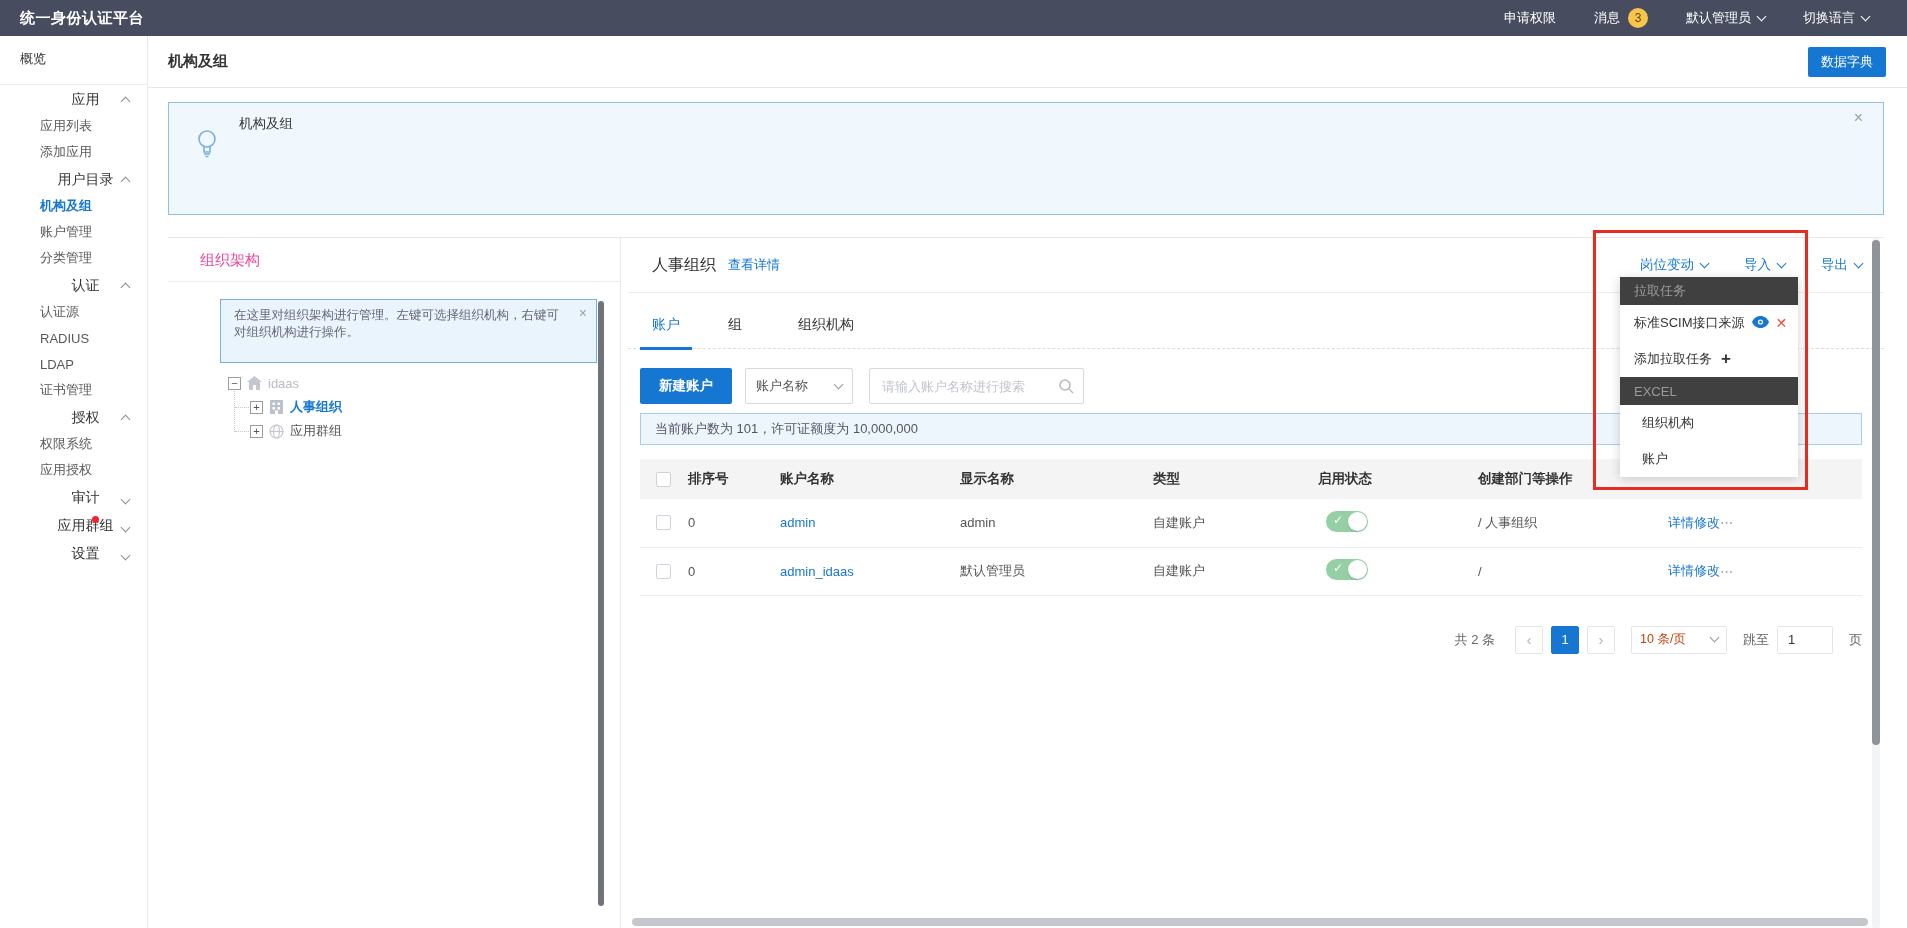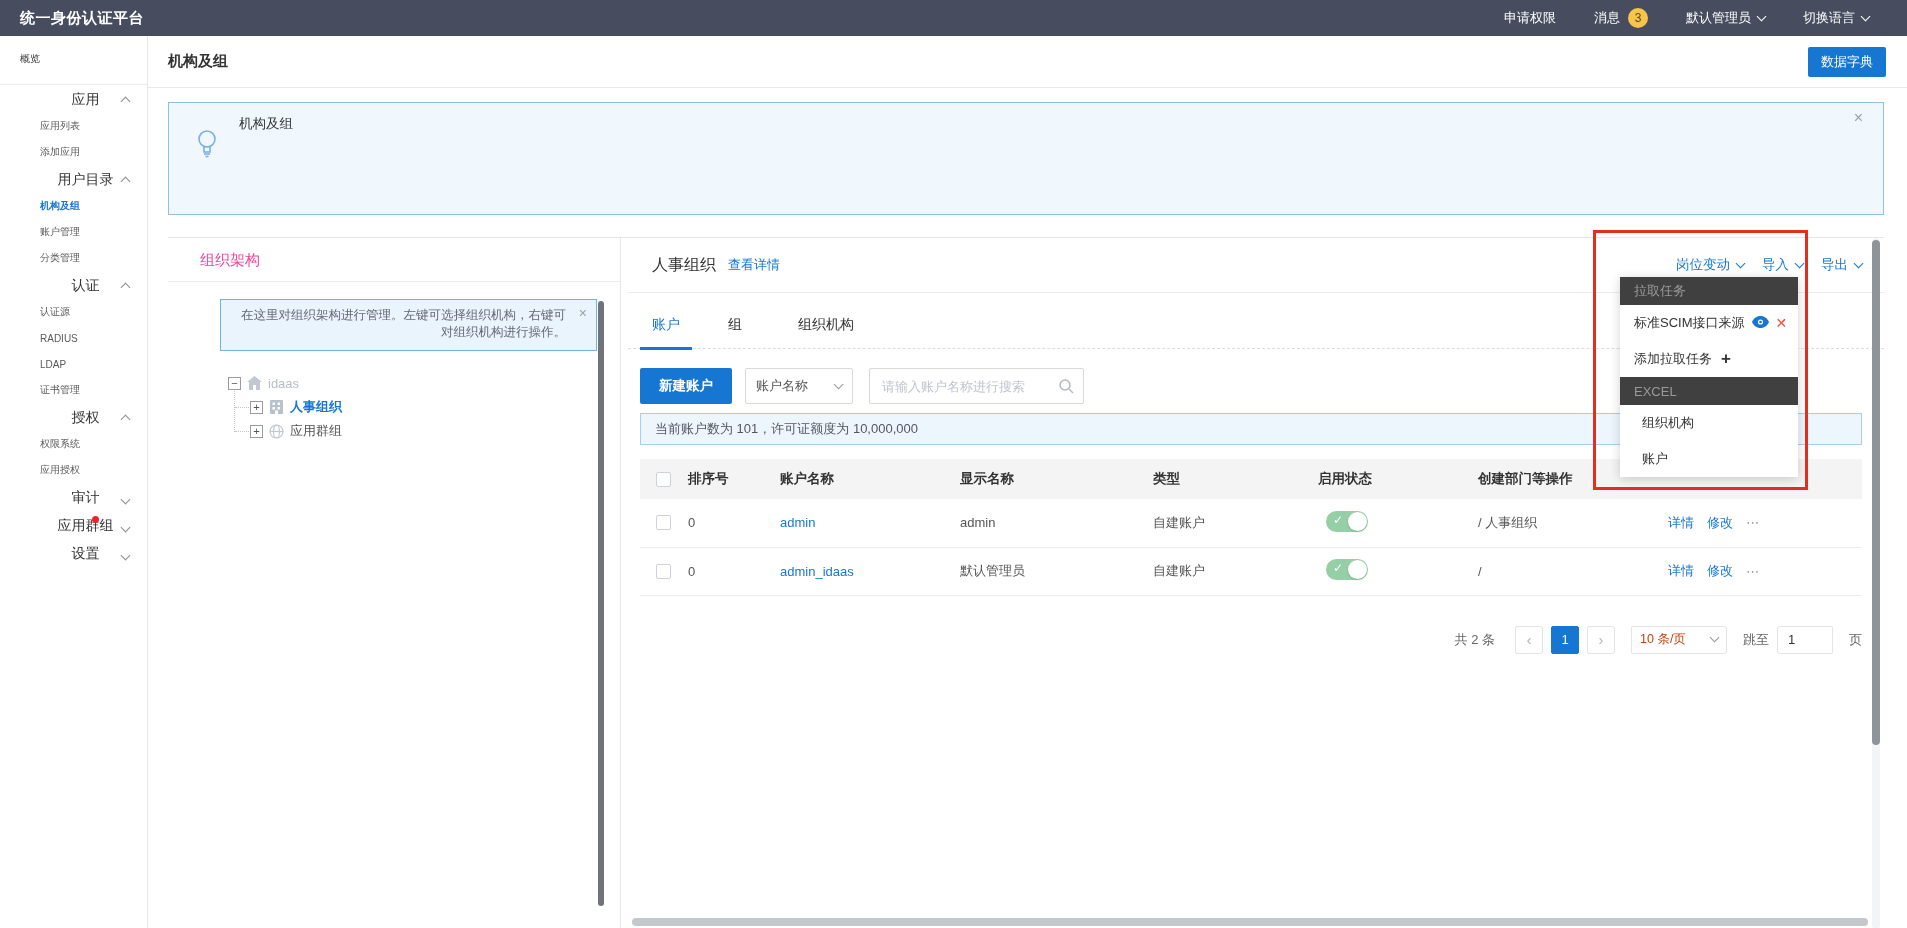--- a/index.html
+++ b/index.html
@@ -18,21 +18,21 @@
   .topbar .tb-item{font-size:13px;color:#fff;margin-right:38px;display:flex;align-items:center;cursor:pointer;}
   .badge{display:inline-flex;align-items:center;justify-content:center;min-width:20px;height:20px;
     border-radius:10px;background:var(--badge-bg);color:#5c4a12;font-size:12px;margin-left:8px;padding:0 4px;}
   .chev{display:inline-block;width:7px;height:7px;border-right:1.5px solid currentColor;
     border-bottom:1.5px solid currentColor;transform:rotate(45deg);margin-left:7px;margin-top:-4px;}
   .chev.up{transform:rotate(225deg);margin-top:4px;}
 
   
   .sidebar{position:absolute;left:0;top:36px;width:148px;height:892px;background:#fff;
     border-right:1px solid #e8e8e8;padding-top:8px;}
-  .nav-item{position:relative;height:26px;display:flex;align-items:center;font-size:10px;color:#333;cursor:pointer;}
+  .nav-item{position:relative;height:26px;display:flex;align-items:center;font-size:13px;color:#333;cursor:pointer;}
   .nav-item.parent{padding-left:24px;margin-top:2px;font-size:14px;justify-content:center;}
   .nav-item.single{padding-left:20px;height:30px;}
   .nav-item.child{padding-left:40px;color:#595959;}
   .nav-item.active{color:var(--accent);font-weight:bold;}
   .nav-item .nav-chev{position:absolute;right:18px;color:#8c8c8c;}
   .nav-item .nav-chev .chev{margin-left:0;}
   .nav-divider{height:1px;background:#ececec;margin:10px 0 2px 0;}
   .reddot{position:absolute;width:7px;height:7px;border-radius:50%;background:var(--red);
     top:3px;left:92px;}
 
@@ -52,42 +52,42 @@
   .banner .bn-line2{position:absolute;left:70px;top:71px;font-size:13px;color:#556;line-height:19px;}
   .bn-close{position:absolute;right:20px;top:6px;color:#9aa0a6;font-size:16px;cursor:pointer;}
 
   
   .panels{position:absolute;left:168px;top:237px;width:1716px;height:691px;border-top:1px solid #e7e7e7;}
   .v-div{position:absolute;left:452px;top:0;width:1px;height:691px;background:#e7e7e7;}
 
   
   .tree-panel{position:absolute;left:0;top:0;width:452px;height:691px;background:#fff;}
   .tp-title{height:44px;line-height:44px;padding-left:32px;font-size:15px;color:#ec4899;border-bottom:1px solid #ebebeb;}
-  .tp-tip{position:absolute;left:52px;top:61px;width:377px;height:52px;background:#e9f4fd;
-    border:1px solid #74b0e2;font-size:12.5px;color:#667;line-height:17px;padding:7px 30px 7px 13px;text-align:right;}
+  .tp-tip{position:absolute;left:52px;top:61px;width:377px;height:64px;background:#e9f4fd;
+    border:1px solid #74b0e2;font-size:12.5px;color:#667;line-height:17px;padding:7px 30px 7px 13px;}
   .tp-tip .tip-close{position:absolute;right:9px;top:5px;color:#9aa0a6;font-size:14px;cursor:pointer;}
   .tree{position:absolute;left:60px;top:133px;font-size:13px;}
   .tree-row{display:flex;align-items:center;height:24px;position:relative;}
   .tree-row.lv1{padding-left:22px;}
   .expander{width:13px;height:13px;border:1px solid #9a9da3;background:#fff;display:inline-flex;
     align-items:center;justify-content:center;font-size:11px;line-height:11px;color:#555;margin-right:6px;cursor:pointer;}
   .tree-ico{margin-right:6px;display:inline-flex;}
   .t-root{color:#b8bcc4;}
   .t-active{color:var(--accent);font-weight:bold;}
   .t-node{color:#555;}
   .tree-vline{position:absolute;left:6px;top:20px;height:41px;border-left:1px dotted #c2c5ca;}
   .tree-hstub{position:absolute;left:7px;width:14px;border-top:1px dotted #c2c5ca;}
   .tp-scroll{position:absolute;left:430px;top:63px;width:6px;height:605px;background:#70747a;border-radius:3px;}
 
   
   .org-panel{position:absolute;left:460px;top:0;width:1256px;height:691px;background:#fff;}
   .op-header{height:55px;border-bottom:1px solid #ebebeb;display:flex;align-items:center;padding:0 22px 0 24px;}
   .op-title{font-size:16px;color:#333;font-weight:500;}
   .op-detail{font-size:13px;color:var(--accent);margin-left:12px;cursor:pointer;}
-  .op-links{margin-left:auto;display:flex;align-items:center;gap:18px;}
+  .op-links{margin-left:auto;display:flex;align-items:center;gap:36px;}
   .op-link{font-size:13.5px;color:var(--accent);display:flex;align-items:center;cursor:pointer;}
   .tabs{position:relative;height:56px;border-bottom:1px dashed #ddd;display:flex;align-items:flex-end;
     padding:0 0 14px 24px;}
   .tab{font-size:14px;color:#333;cursor:pointer;}
   .tab.t1{width:76px;}
   .tab.t2{width:70px;}
   .tab.active{color:var(--accent);}
   .tab-underline{position:absolute;left:12px;bottom:-2px;width:52px;height:3px;background:var(--accent);}
   .controls{display:flex;align-items:center;padding:16px 0 0 12px;height:58px;}
   .new-btn{width:92px;height:36px;background:var(--accent);color:#fff;font-size:13.5px;border:none;
@@ -110,21 +110,21 @@
   table.acct th{background:var(--table-header-bg);height:40px;text-align:left;font-size:13.5px;
     color:#333;font-weight:600;padding-left:8px;}
   table.acct td{height:48px;border-bottom:1px solid #ececec;color:#555;padding-left:8px;}
   .cbx{width:15px;height:15px;border:1px solid #cfd3d9;border-radius:2px;background:#fff;margin-left:8px;cursor:pointer;}
   a.cell-link{color:var(--accent);text-decoration:none;cursor:pointer;}
   .toggle{position:relative;width:42px;height:21px;border-radius:11px;background:var(--toggle-on);
     display:inline-block;margin-left:8px;cursor:pointer;}
   .toggle .knob{position:absolute;right:1px;top:1px;width:19px;height:19px;border-radius:50%;background:#fff;
     box-shadow:0 1px 2px rgba(0,0,0,.15);}
   .toggle .tick{position:absolute;left:7px;top:2px;color:#fff;font-size:12px;}
-  .row-ops{display:flex;gap:13px;align-items:center;}
+  .row-ops{display:flex;align-items:center;}
   .row-ops .op{color:var(--accent);font-size:13px;cursor:pointer;}
   .row-ops .more{color:#999;letter-spacing:1px;cursor:pointer;}
   .pagination{display:flex;align-items:center;justify-content:flex-end;padding-right:22px;margin-top:30px;gap:8px;}
   .pg-total{font-size:13px;color:#666;margin-right:12px;}
   .pg-btn{width:28px;height:28px;border:1px solid #e2e4e9;background:#fff;border-radius:2px;color:#b0b3b8;
     display:flex;align-items:center;justify-content:center;font-size:15px;cursor:pointer;}
   .pg-btn.cur{background:var(--accent);border-color:var(--accent);color:#fff;font-size:13px;}
   .pg-size{width:96px;height:28px;border:1px solid #e2e4e9;border-radius:2px;display:flex;align-items:center;
     padding:0 8px;font-size:12.5px;color:#c2410c;margin-left:8px;cursor:pointer;}
   .pg-size .chev{margin-left:auto;color:#999;}

